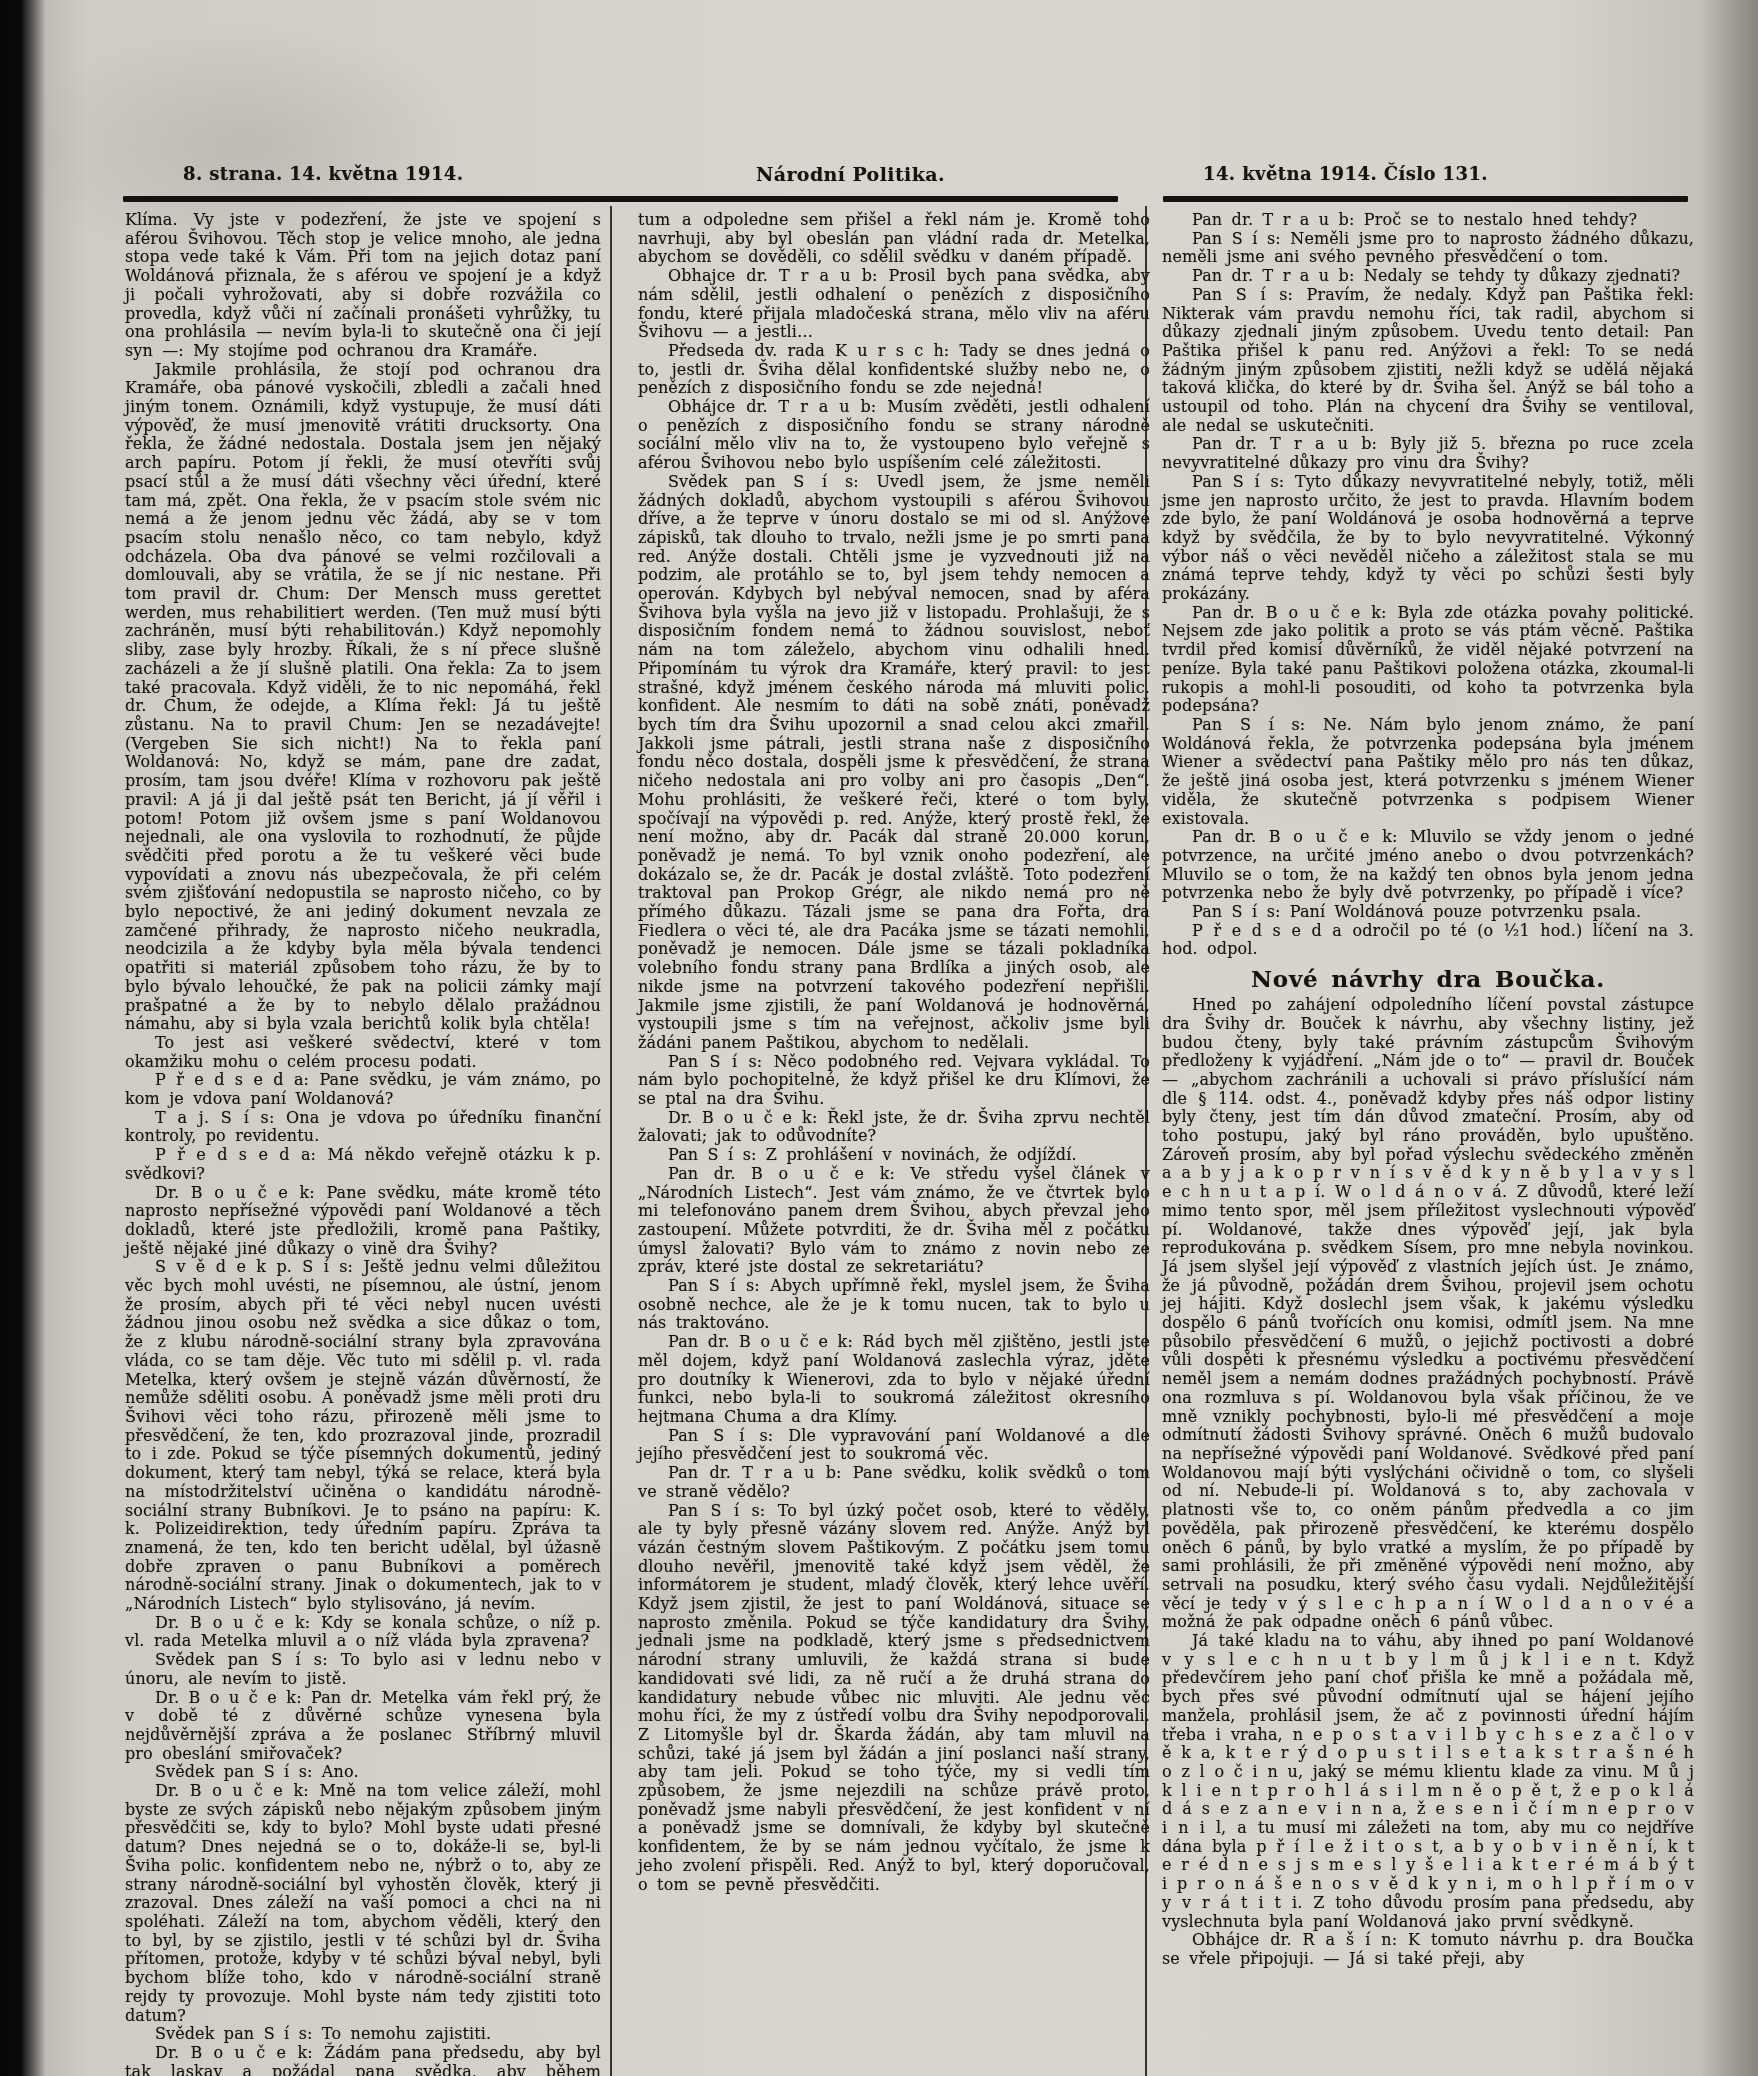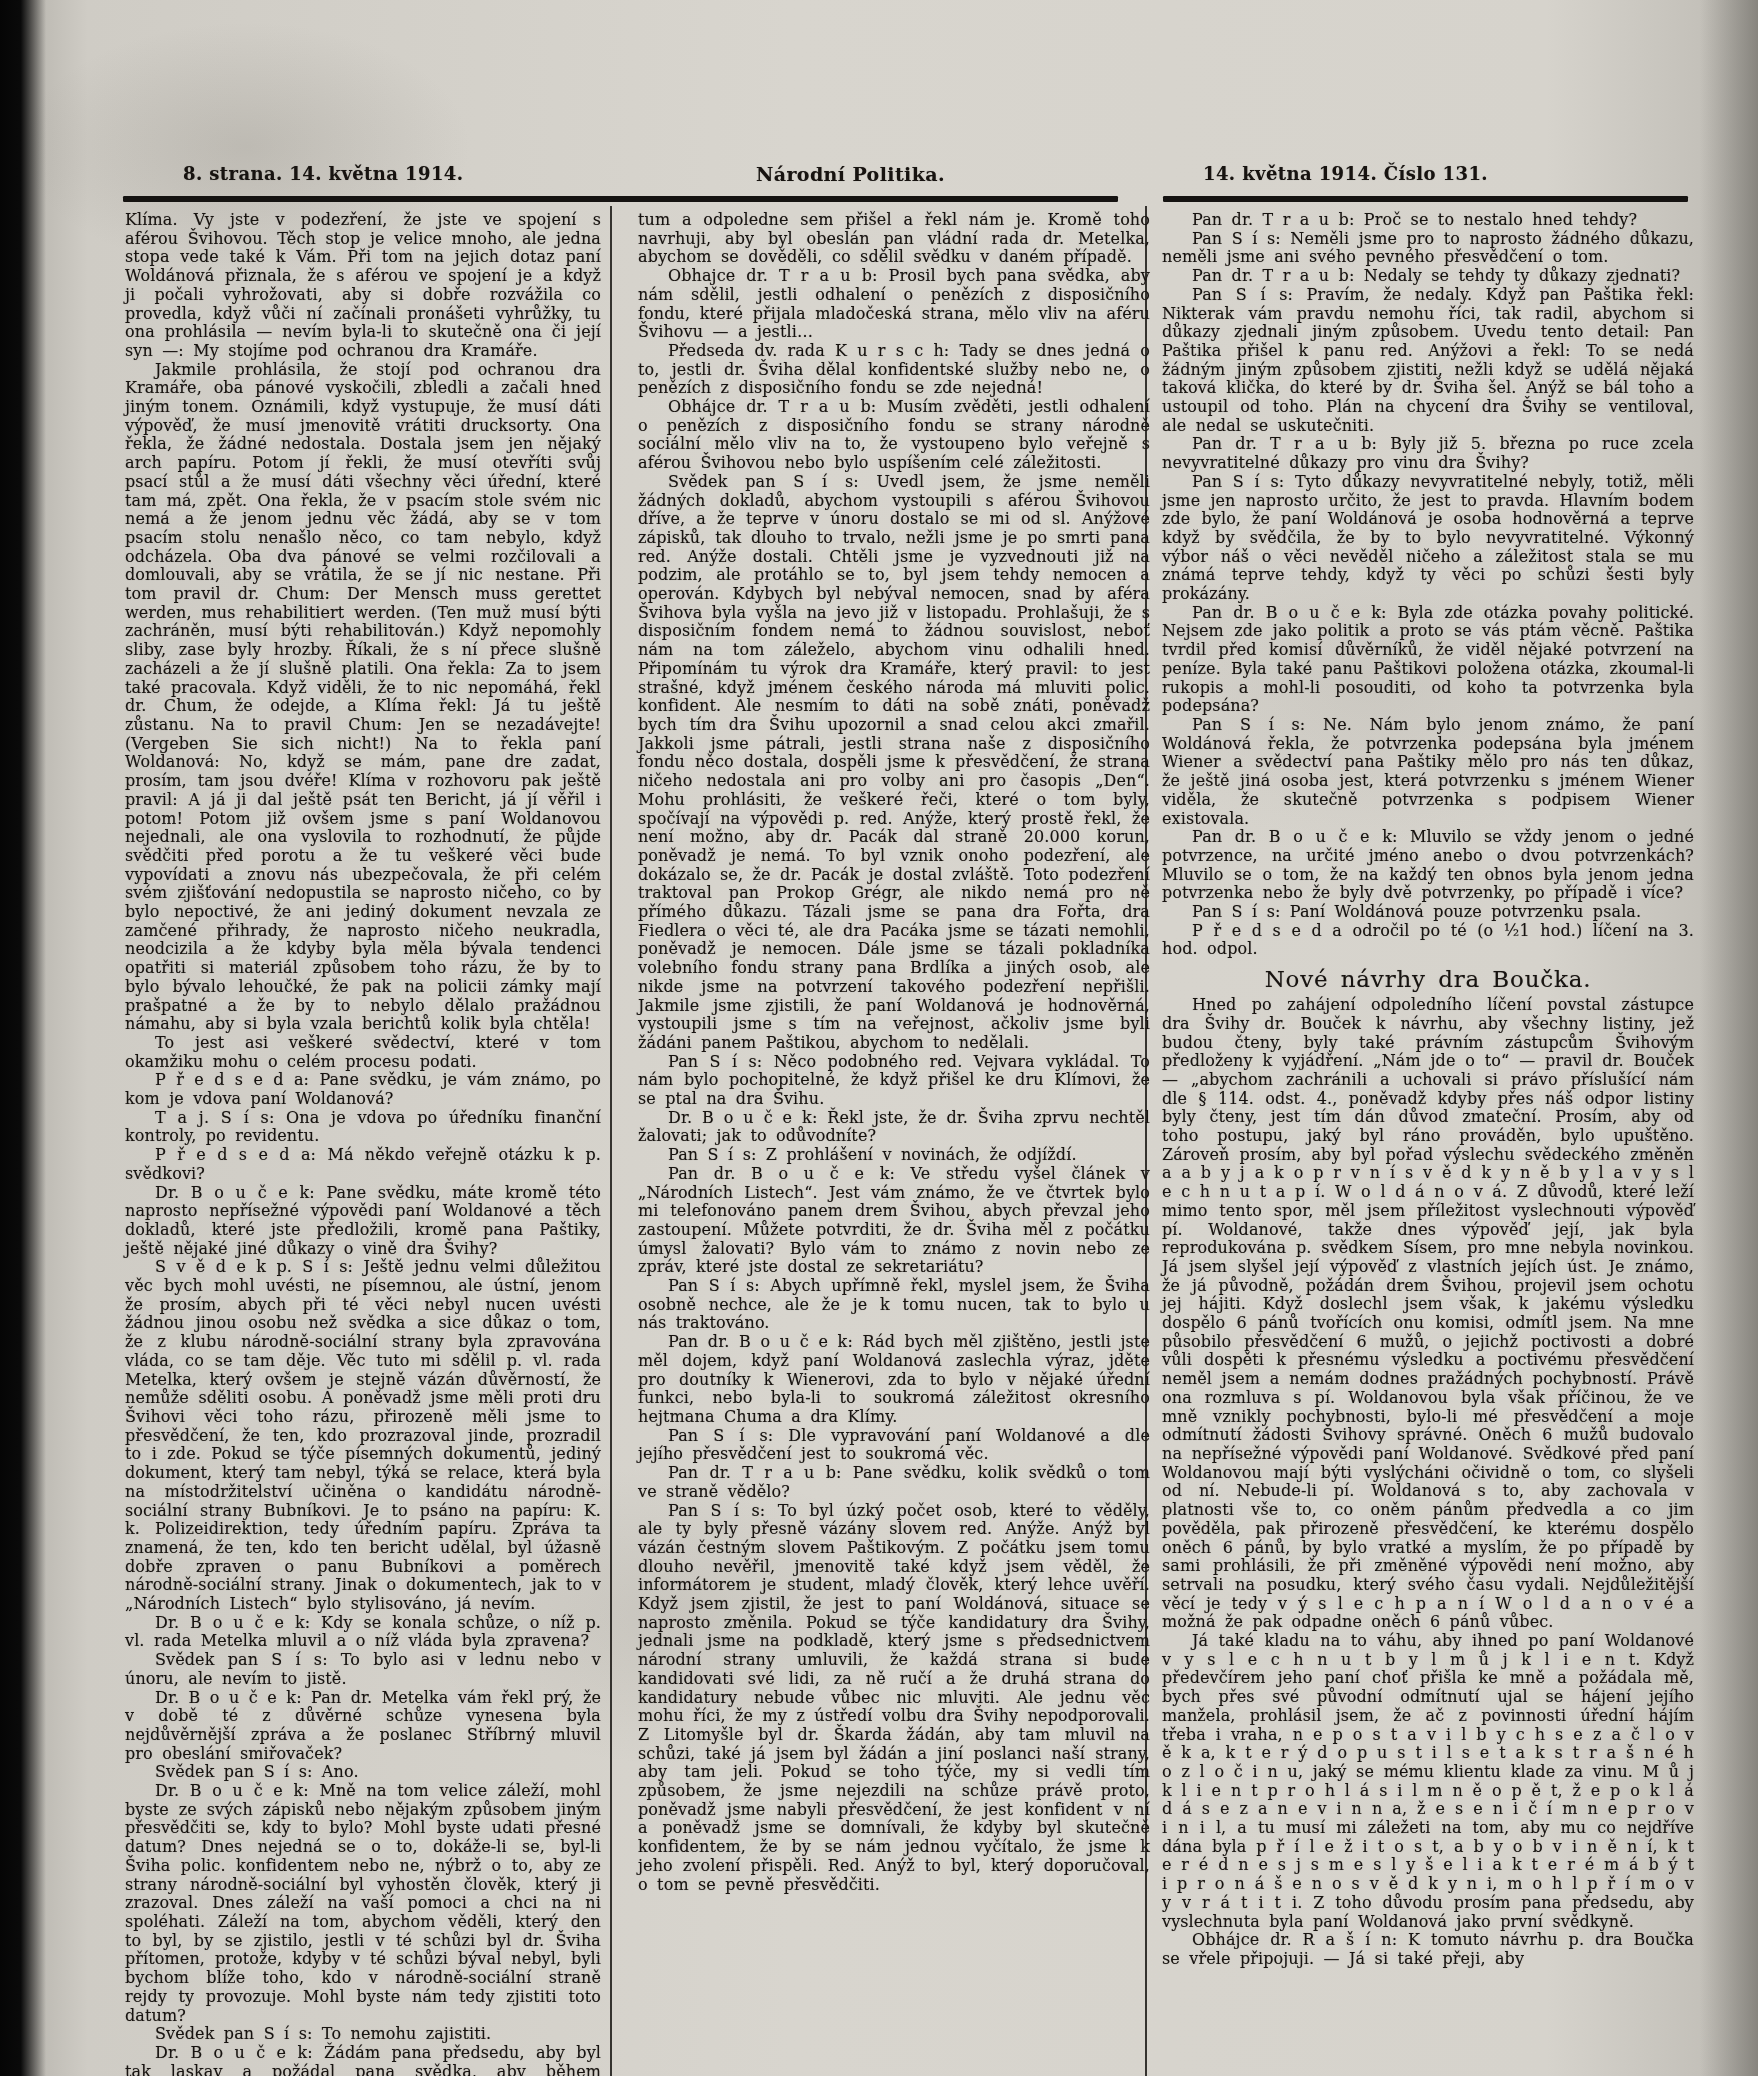--- a/index.html
+++ b/index.html
@@ -38,21 +38,21 @@
     font-size:16px;line-height:18.7px;text-align:justify;
     word-spacing:4.2px;letter-spacing:0.1px;
     text-shadow:0 0 0.8px rgba(25,20,15,.38);
   }
   .col1{left:125px;width:476px;}
   .col2{left:626px;width:512px;margin-left:12px;}
   .col3{left:1162px;width:532px;}
   .para{margin:0;}
   .para.ind{text-indent:30px;}
   .section-heading{
-    margin:10.8px 0 7.5px 0;text-align:center;font-weight:normal;font-size:23px;
+    margin:10.8px 0 7.5px 0;text-align:center;font-weight:bold;font-size:23px;
     letter-spacing:0.8px;text-indent:0;
   }
   
   .scan-edge-left{
     position:absolute;left:0;top:0;width:46px;height:2448px;
     background:linear-gradient(90deg,#050505 0%,#0a0a0a 45%,rgba(10,10,10,0) 100%);
   }
   .scan-edge-right{
     position:absolute;right:0;top:0;width:58px;height:2448px;
     background:linear-gradient(270deg,rgba(90,88,82,.55) 0%, rgba(90,88,82,0) 100%);

